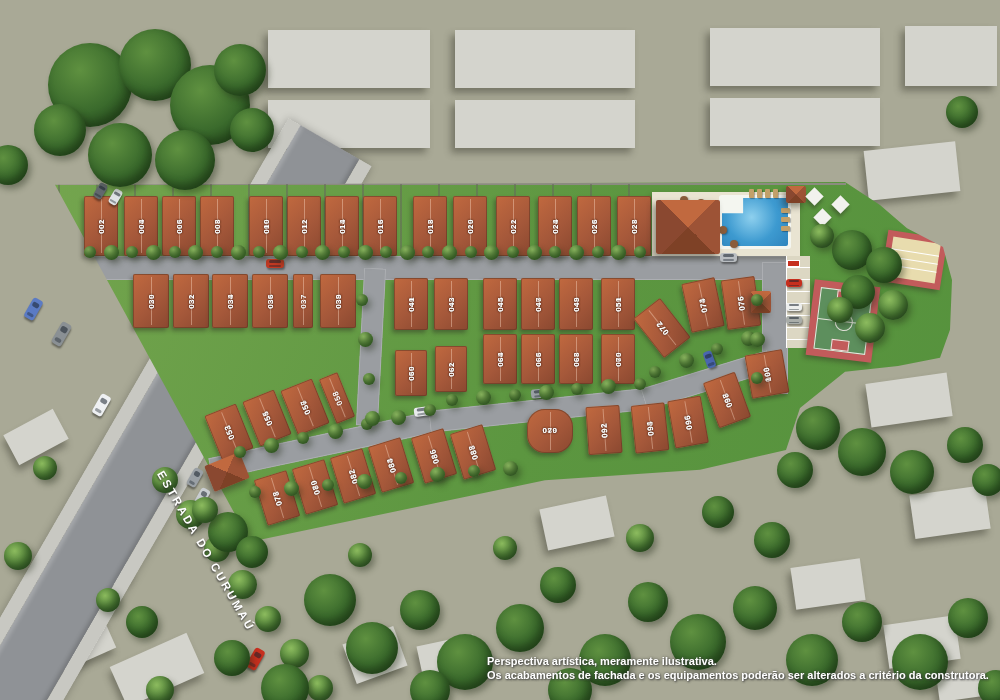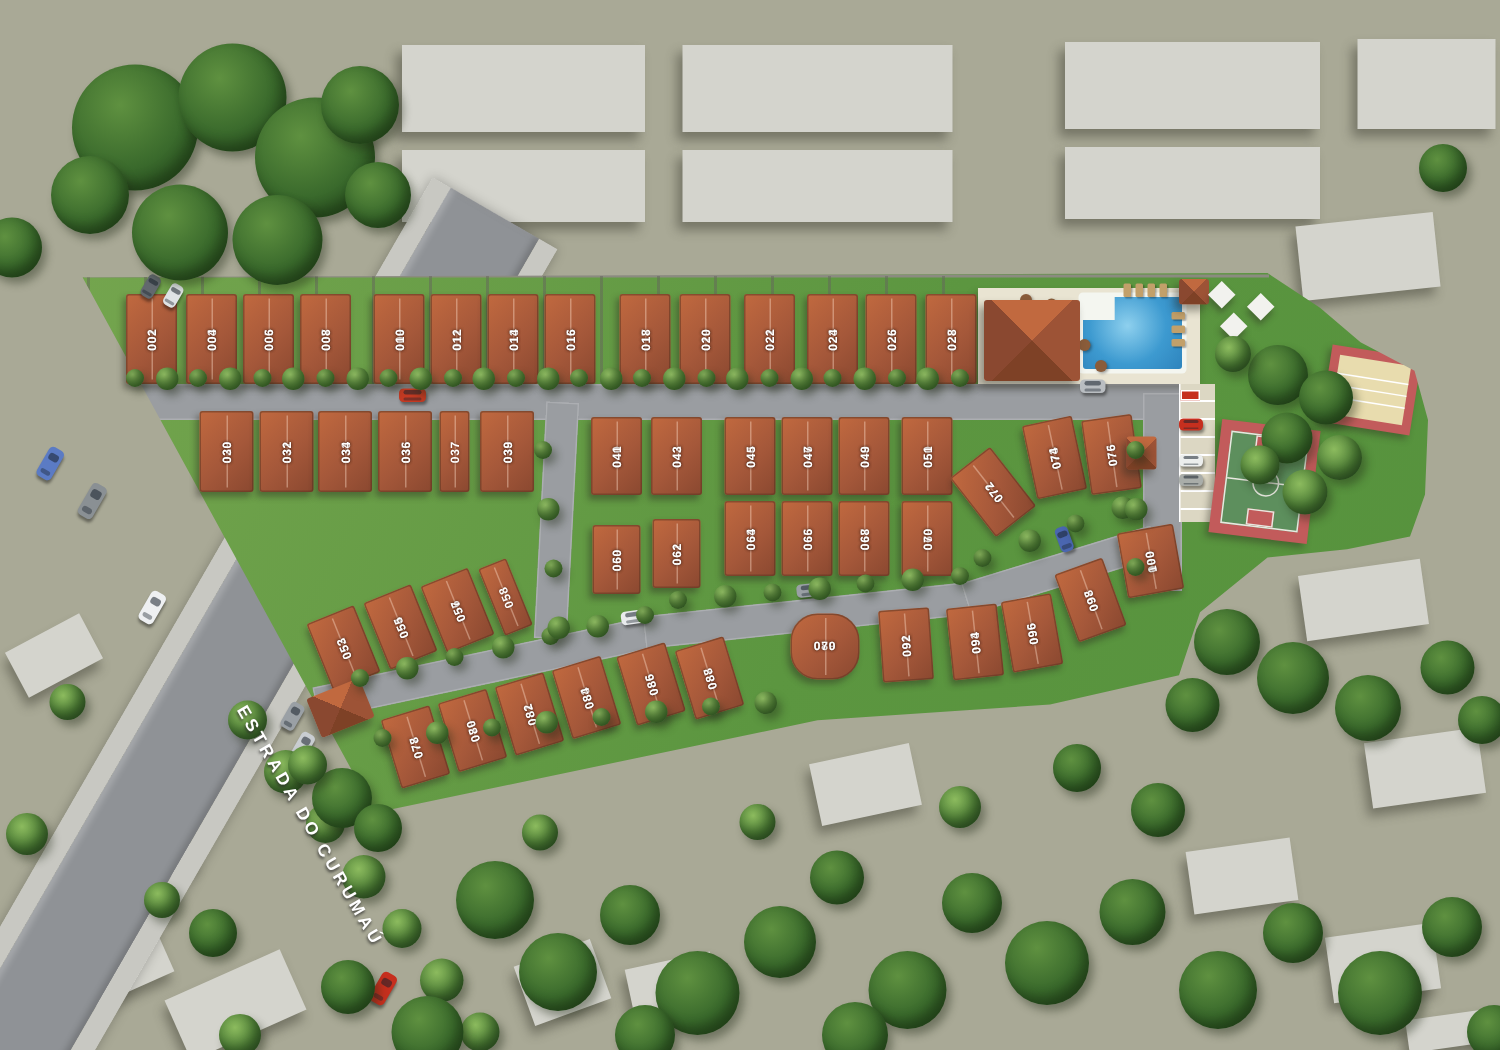--- a/index.html
+++ b/index.html
@@ -499,13 +499,17 @@
       <div class="tree" style="left: 192px; top: 497px; width: 26px; height: 26px;"></div>
       <div class="tree" style="left: 33px; top: 456px; width: 24px; height: 24px;"></div>
       <div class="tree" style="left: 4px; top: 542px; width: 28px; height: 28px;"></div>
       <div class="tree dark" style="left: 126px; top: 606px; width: 32px; height: 32px;"></div>
       <div class="tree" style="left: 96px; top: 588px; width: 24px; height: 24px;"></div>
       <div class="tree" style="left: 146px; top: 676px; width: 28px; height: 28px;"></div>
     </div>
 
   <div class="roadlabel" id="roadlabel" style="left: 206px; top: 551px; transform: translate(-50%, -50%) rotate(60deg);">ESTRADA DO CURUMAÚ</div>
 
+  <div class="disc">
+    <div style="position:static">Perspectiva artística, meramente ilustrativa.</div>
+    <div style="position:static">Os acabamentos de fachada e os equipamentos poderão ser alterados a critério da construtora.</div>
+  </div>
 </div>
 
 </body></html>

